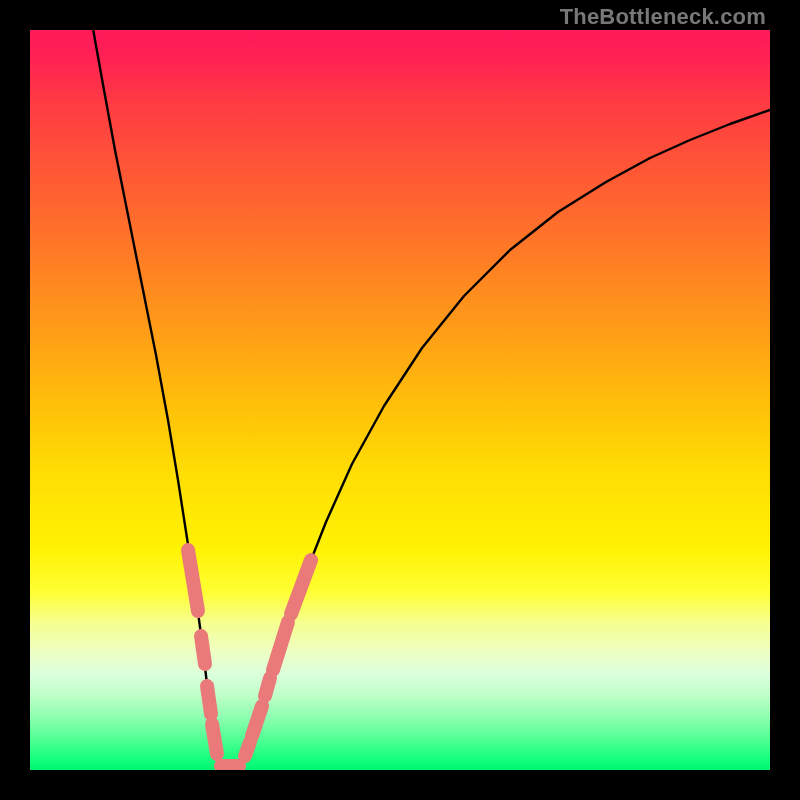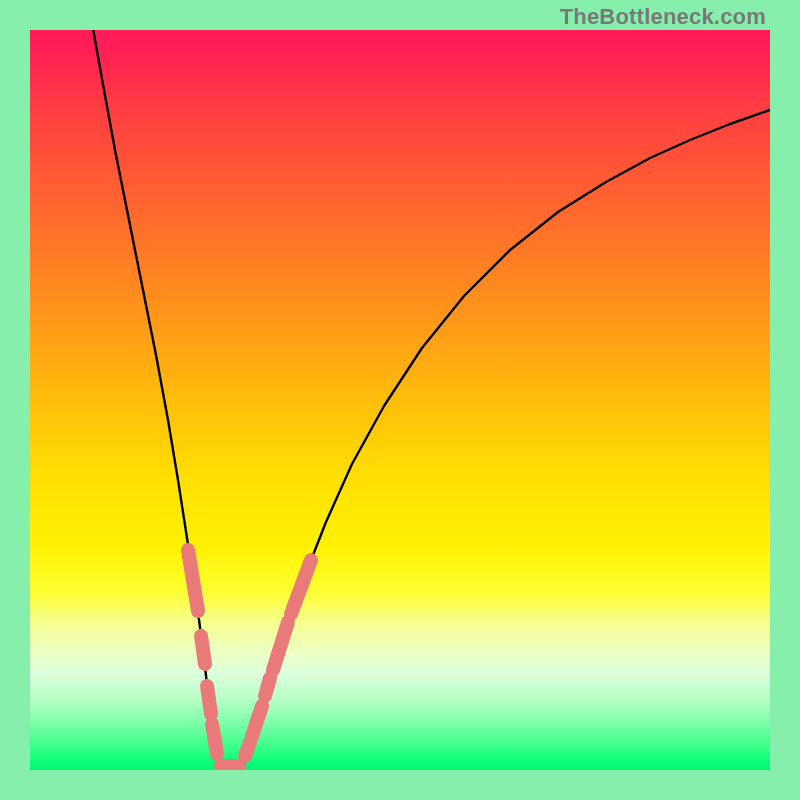--- a/index.html
+++ b/index.html
@@ -6,21 +6,21 @@
     margin: 0;
     padding: 0;
     width: 800px;
     height: 800px;
     overflow: hidden;
     font-family: Arial, Helvetica, sans-serif;
   }
   .frame {
     width: 800px;
     height: 800px;
-    background: #86efac;
+    background: #000000;
     position: relative;
   }
   .plot-area {
     position: absolute;
     left: 30px;
     top: 30px;
     width: 740px;
     height: 740px;
   }
   .watermark {

